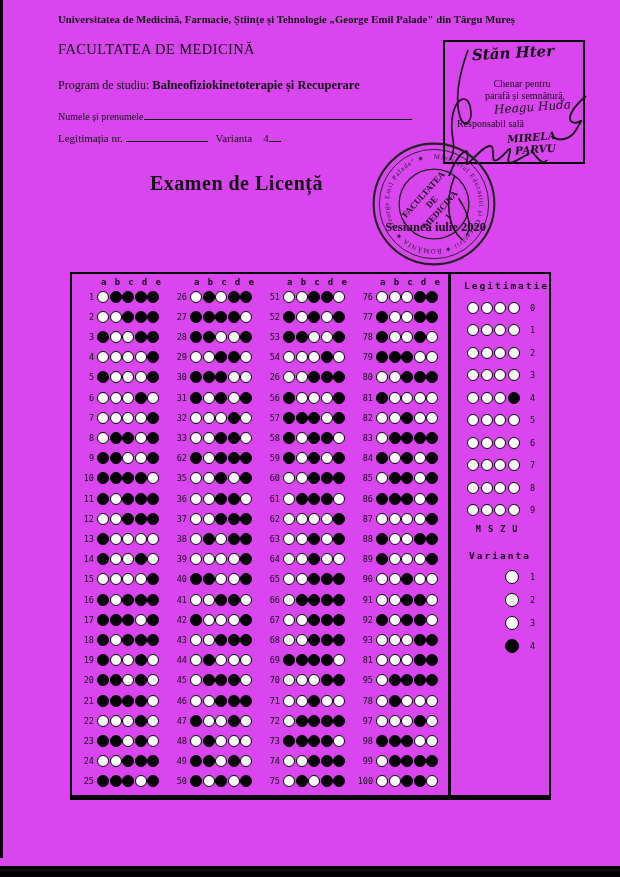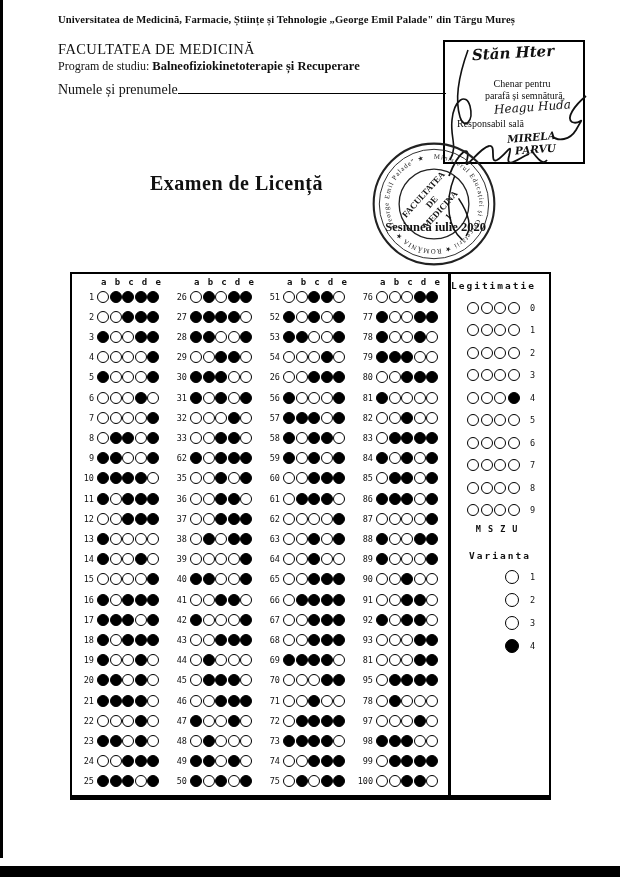--- a/index.html
+++ b/index.html
@@ -1,27 +1,27 @@
 <!DOCTYPE html>
 <html><head>
 <meta charset="utf-8">
 <style>
   html,body{margin:0;padding:0;background:#e8e8e8;}
-  .page{position:relative;width:620px;height:877px;background:#ffffff;margin:0 auto;
+  .page{position:relative;width:620px;height:877px;background:#d946ef;margin:0 auto;
         font-family:"Liberation Serif",serif;color:#111;overflow:hidden;}
   .edge-left{position:absolute;left:0;top:0;width:3px;height:858px;background:#000;}
   .edge-bottom{position:absolute;left:0;top:866px;width:620px;height:11px;background:#000;}
 
   
   .hdr{position:absolute;left:58px;top:14px;width:555px;}
   .uni{font-weight:bold;font-size:10.6px;letter-spacing:.1px;white-space:nowrap;}
   .fac{font-size:14.5px;margin-top:16px;letter-spacing:.4px;}
-  .prog{font-size:12px;margin-top:1px;}
+  .prog{font-size:12px;margin-top:20px;}
   .prog b{font-size:12.5px;}
-  .nameline{font-size:14px;margin-top:8px;}
+  .nameline{font-size:10px;margin-top:16px;}
   .uline{display:inline-block;border-bottom:1px solid #000;height:10px;vertical-align:baseline;}
   .legitline{font-size:11px;margin-top:9px;}
 
   
   .sigbox{position:absolute;left:443px;top:40px;width:138px;height:120px;border:2px solid #000;
           text-align:center;font-size:10px;}
   .sig-hand{font-family:"DejaVu Serif",serif;font-style:italic;}
   .sig-top{position:absolute;left:8px;top:2px;width:120px;font-size:15px;transform:rotate(-3deg);font-weight:bold;}
   .sig-l1{position:absolute;left:8px;top:36px;width:100%;}
   .sig-l2{position:absolute;left:0;top:48px;width:100%;margin-left:11px;}
@@ -51,21 +51,21 @@
   .rows{flex:1;display:flex;flex-direction:column;justify-content:space-between;padding-bottom:2px;}
   .qrow{display:flex;align-items:center;height:13px;}
   .qnum{width:18px;text-align:right;font-size:8.5px;padding-right:3px;}
   .bub{width:10px;height:10px;border:1.6px solid #000;border-radius:50%;margin-right:0.6px;
        background:#fff;flex:none;}
   .bub.filled{background:#000;}
   .vdiv{width:3px;background:#000;}
 
   
   .rpanel{width:98px;padding-top:6px;box-sizing:border-box;}
-  .rtitle{font-size:9.5px;font-weight:bold;letter-spacing:2px;text-align:left;}
+  .rtitle{font-size:9.5px;font-weight:bold;letter-spacing:2px;text-align:right;}
   .lrow{display:flex;align-items:center;justify-content:flex-end;padding-right:14px;margin-top:10.5px;}
   .lrow .bub{margin-right:1.5px;}
   .ldig{width:9px;font-size:8.5px;text-align:right;margin-left:5px;}
   .mszu{display:flex;justify-content:flex-end;padding-right:28px;margin-top:8px;}
   .mszu span{width:12.2px;text-align:center;font-size:8.5px;font-weight:bold;}
   .vtitle{margin-top:16px;font-size:9.5px;font-weight:bold;letter-spacing:2px;text-align:center;}
   .vrow{display:flex;align-items:center;justify-content:flex-end;padding-right:14px;margin-top:9px;}
   .vrow .bub{width:12px;height:12px;}
   .vdig{width:9px;font-size:8.5px;text-align:right;margin-left:6px;}
 </style>
@@ -78,20 +78,26 @@
 
   <div class="hdr">
     <div class="uni">Universitatea de Medicină, Farmacie, Științe și Tehnologie „George Emil Palade" din Târgu Mureș</div>
     <div class="fac">FACULTATEA DE MEDICINĂ</div>
     <div class="prog">
       <span>Program de studiu:</span>
       <b>Balneofiziokinetoterapie și Recuperare</b>
     </div>
     <div class="nameline">
       <span>Numele și prenumele</span><span class="uline" style="width:268px"></span>
+    </div>
+    <div class="legitline">
+      <span>Legitimația nr.</span>
+      <span class="uline" style="width:82px"></span>&nbsp;&nbsp;
+      <span>Varianta</span>&nbsp;&nbsp;&nbsp;
+      <span>4</span><span class="uline" style="width:12px"></span>
     </div>
   </div>
 
   <div class="sigbox">
     <div class="sig-hand sig-top">Stăn Hter</div>
     <div class="sig-l1">Chenar pentru</div>
     <div class="sig-l2">parafă și semnătură,</div>
     <div class="sig-hand sig-mid">Heagu Huda</div>
     <div class="sig-l3">Responsabil sală</div>
     <div class="sig-hand sig-n1">MIRELA</div>

